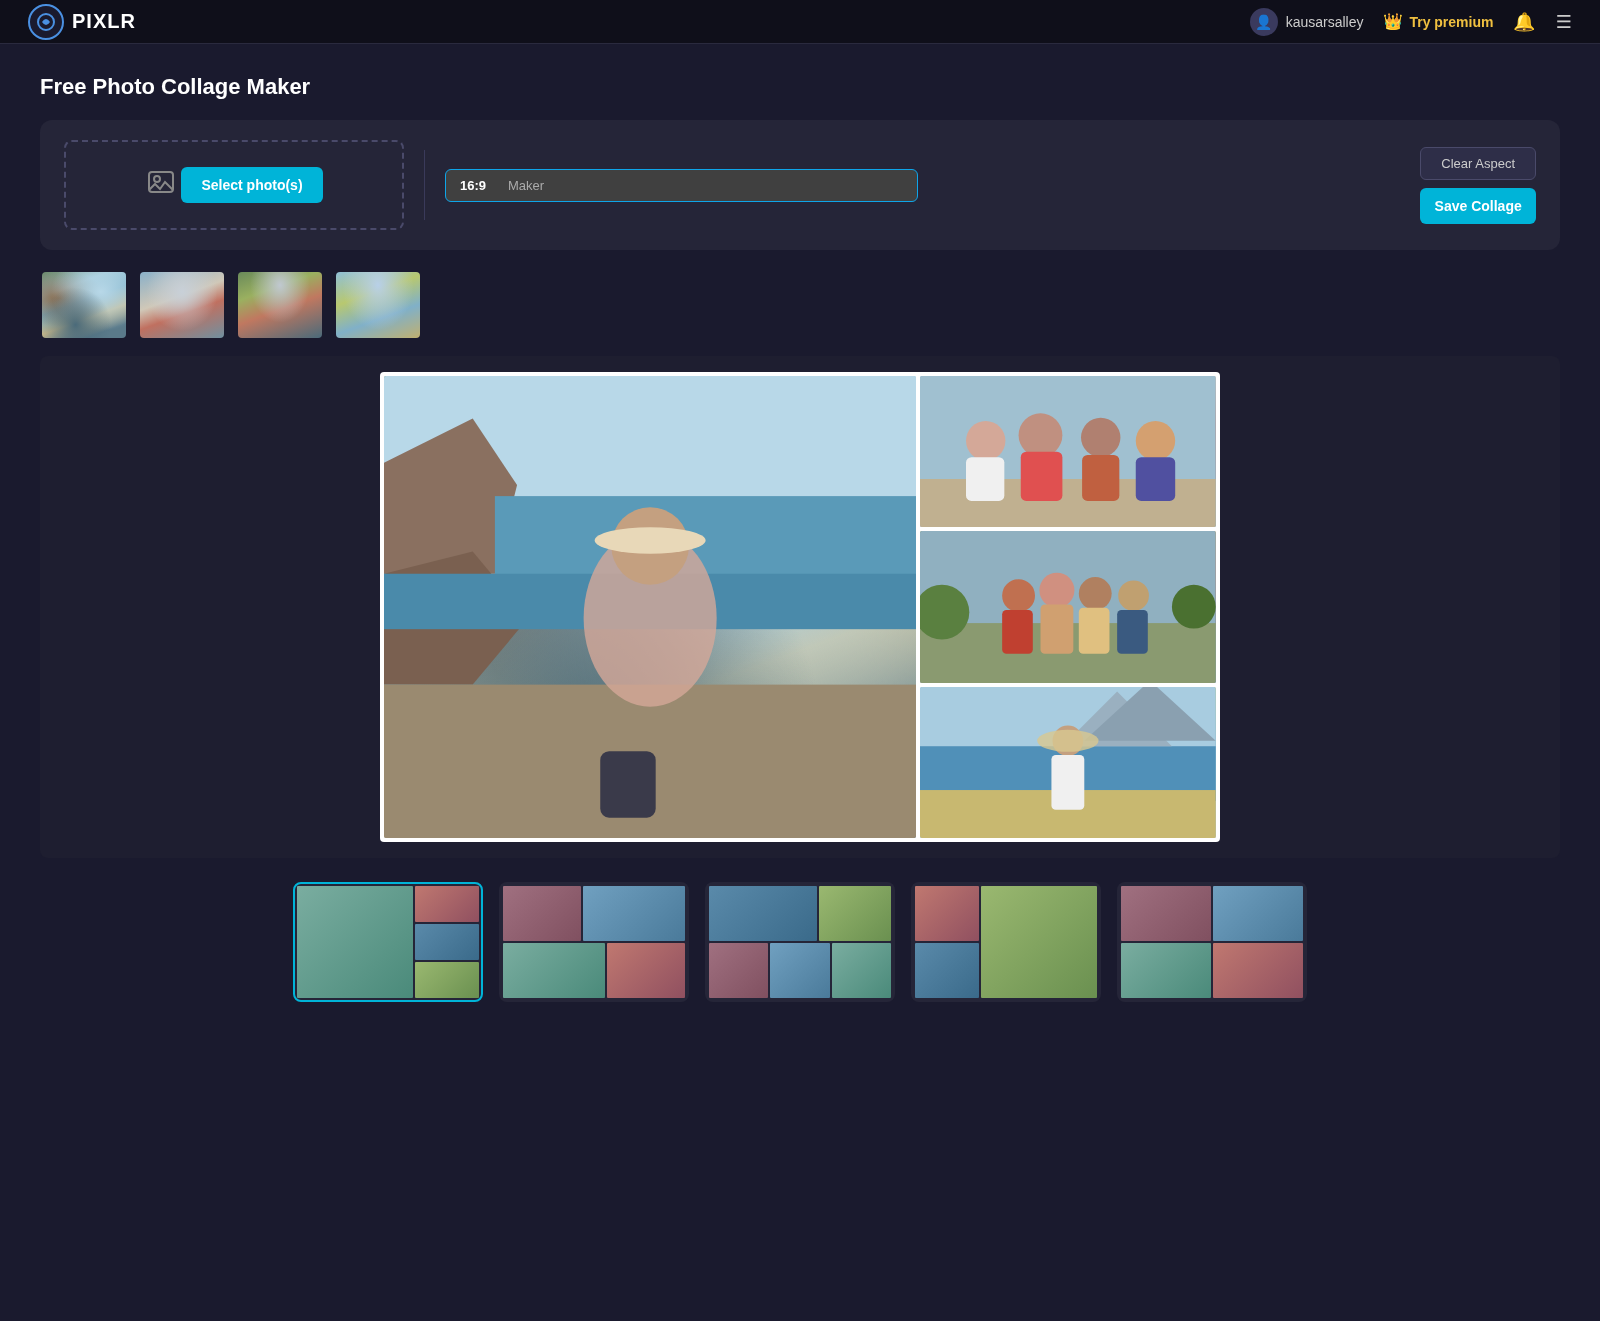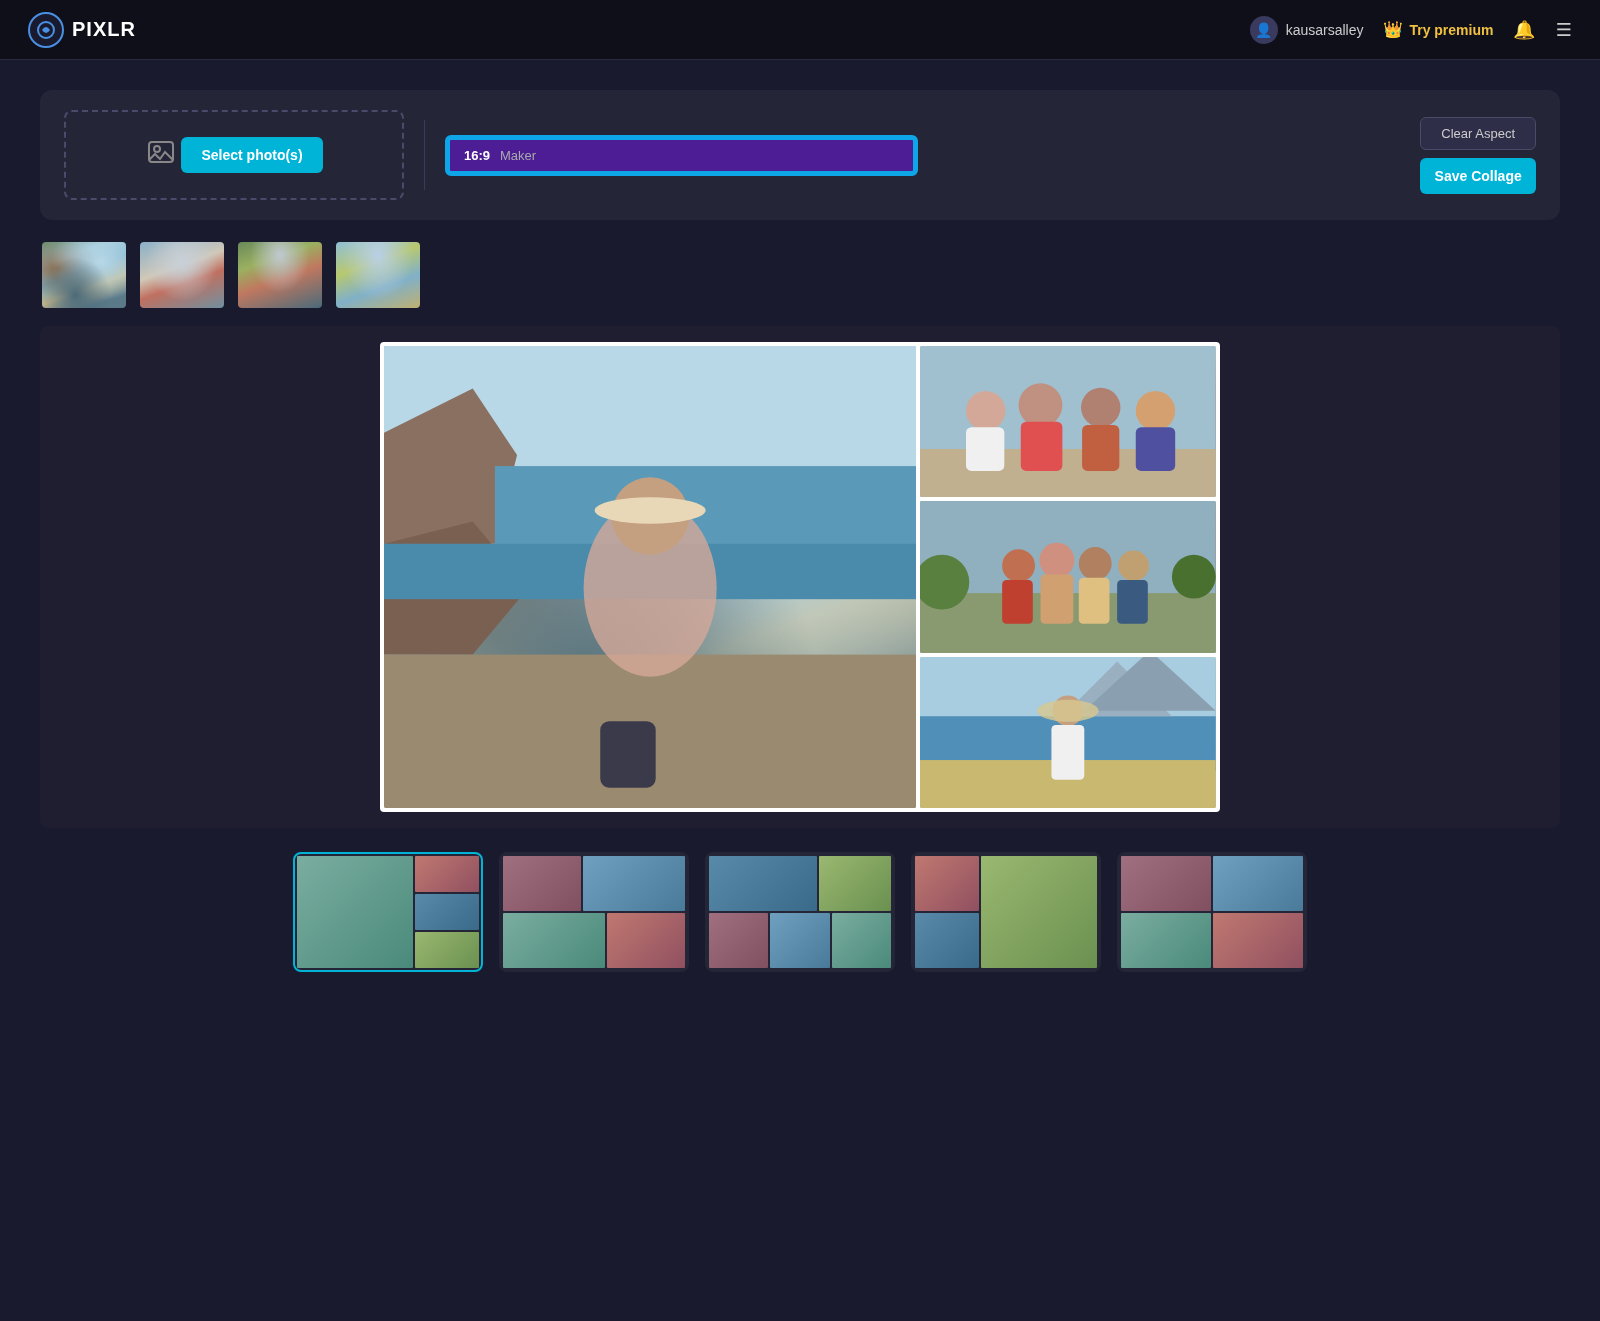--- a/index.html
+++ b/index.html
@@ -6,21 +6,21 @@
     body {
       background: #1a1a2e;
       font-family: -apple-system, BlinkMacSystemFont, 'Segoe UI', sans-serif;
       color: #e0e0e0;
       min-height: 100vh;
     }
 
     
     .navbar {
       background: #0f0f1a;
-      height: 60px;
+      height: 44px;
       display: flex;
       align-items: center;
       justify-content: space-between;
       padding: 11px 28px;
       border-bottom: 1px solid #2a2a3e;
     }
     .navbar-logo {
       display: flex;
       align-items: center;
       gap: 8px;
@@ -141,25 +141,25 @@
 
     .options-grid {
       display: grid;
       grid-template-columns: 1fr 1fr;
       gap: 10px;
       flex: 1;
     }
     .option-row {
       display: flex;
       align-items: center;
-      background: #4c1d95;
-      border: 5px solid #0ea5e9;
+      background: #404040;
+      border: 1px solid #0ea5e9;
       border-radius: 6px;
       padding: 8px 14px;
-      gap: 10px;
+      gap: 22px;
       cursor: pointer;
     }
     .option-label {
       font-size: 13px;
       font-weight: 500;
       color: #aaa;
     }
     .option-value {
       font-size: 13px;
       font-weight: 700;
@@ -365,20 +365,21 @@
       <span class="crown-icon">👑</span>
       <span>Try premium</span>
     </button>
     <button class="bell-icon">🔔</button>
     <button class="menu-icon">☰</button>
   </div>
 </nav>
 
 <div class="main-wrapper">
 
+  <h1 class="page-title">Free Photo Collage Maker</h1>
 
   <div class="controls-panel">
 
     <div class="upload-area">
       <div class="upload-icon">
         <svg width="32" height="32" viewBox="0 0 32 32" fill="none">
           <rect x="4" y="6" width="24" height="20" rx="3" stroke="#888" stroke-width="2"></rect>
           <circle cx="12" cy="13" r="3" stroke="#888" stroke-width="2"></circle>
           <path d="M4 24 L10 18 L15 23 L20 16 L28 24" stroke="#888" stroke-width="2" fill="none"></path>
         </svg>

